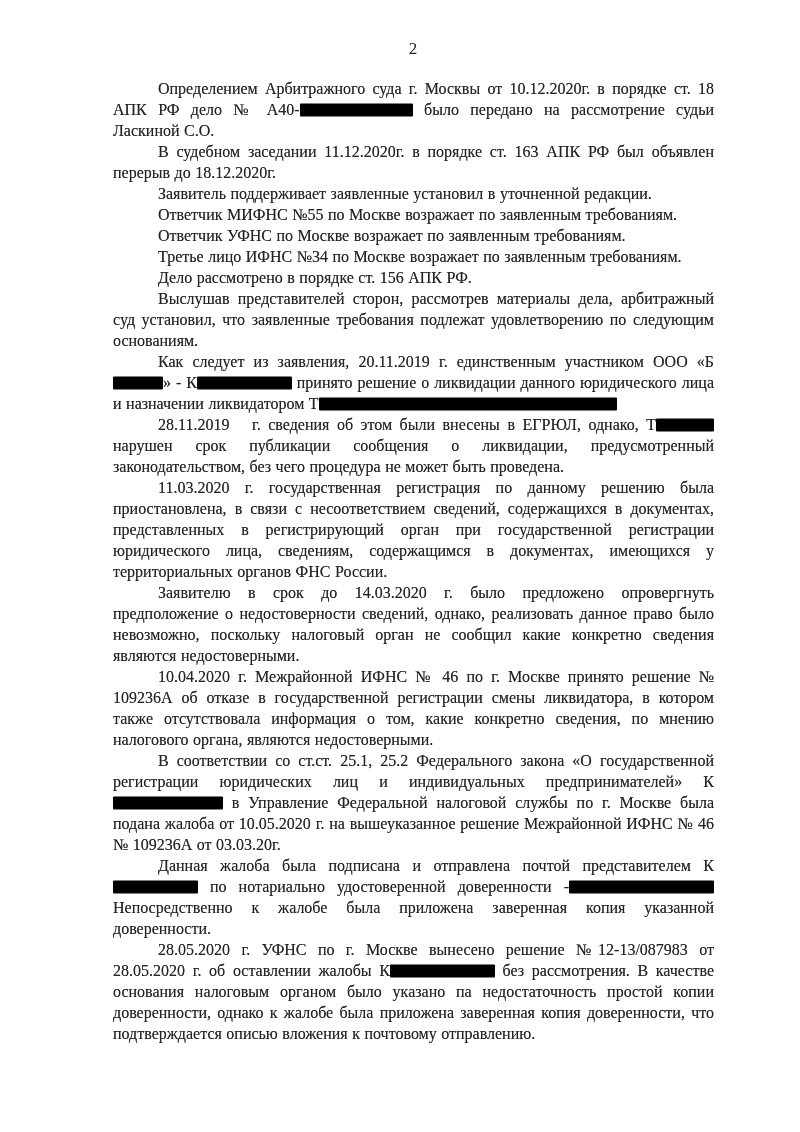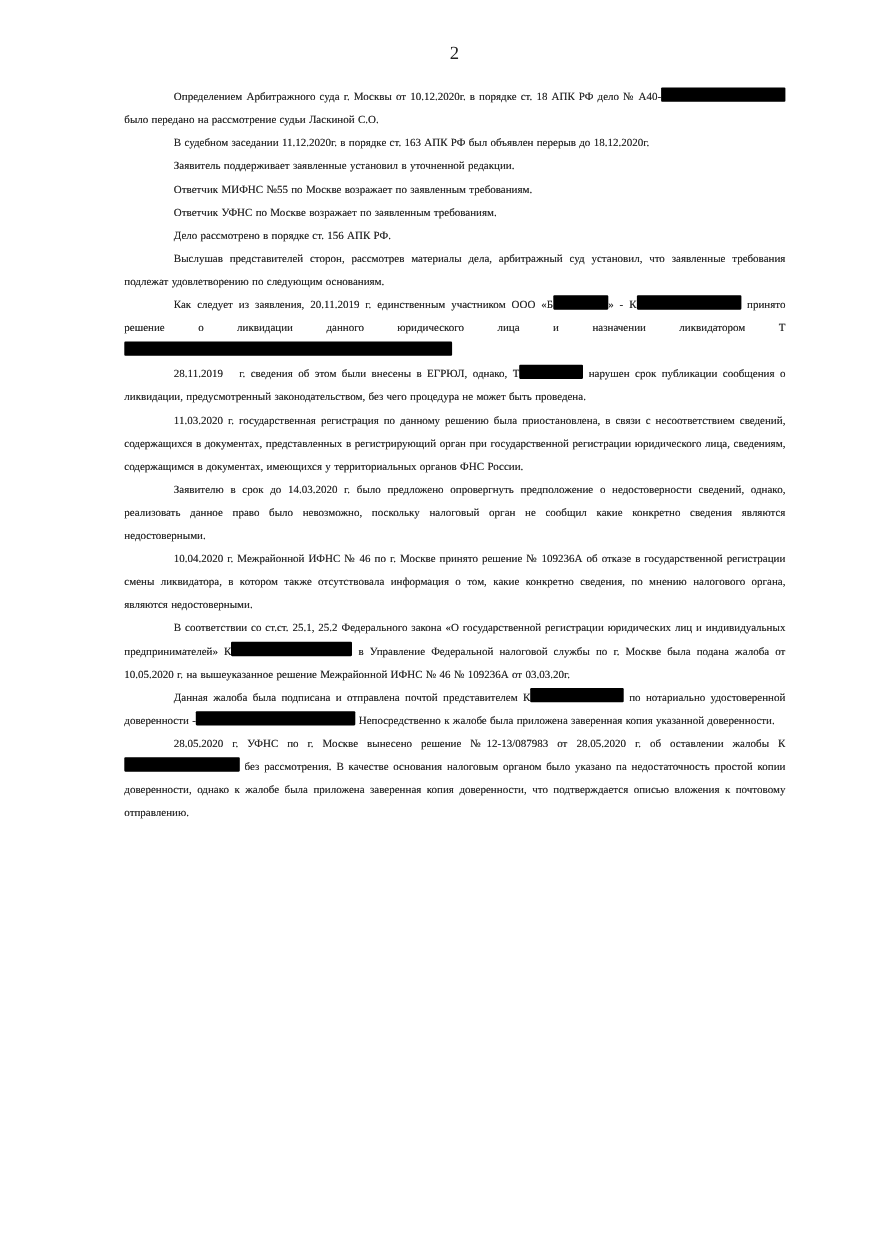--- a/index.html
+++ b/index.html
@@ -24,21 +24,21 @@
     width: 600px;
     text-align: center;
     font-size: 17px;
     line-height: 21px;
   }
   .doc-body {
     position: absolute;
     top: 78px;
     left: 113px;
     width: 601px;
-    font-size: 10px;
+    font-size: 16px;
     line-height: 21px;
     text-align: justify;
     
     text-shadow: 0 0 0.4px rgba(30,30,30,0.55);
     word-spacing: 0.5px;
   }
   p.para {
     margin: 0;
     padding: 0;
     text-indent: 45px;
@@ -55,20 +55,21 @@
 <body>
 
 <div class="page">
   <div class="page-number">2</div>
   <div class="doc-body">
       <p class="para">Определением Арбитражного суда г. Москвы от 10.12.2020г. в порядке ст. 18 АПК РФ дело № А40-<span class="redact" style="width: 113px; background: rgb(0, 0, 0);"></span> было передано на рассмотрение судьи Ласкиной С.О.</p>
       <p class="para">В судебном заседании 11.12.2020г. в порядке ст. 163 АПК РФ был объявлен перерыв до 18.12.2020г.</p>
       <p class="para">Заявитель поддерживает заявленные установил в уточненной редакции.</p>
       <p class="para">Ответчик МИФНС №55 по Москве возражает по заявленным требованиям.</p>
       <p class="para">Ответчик УФНС по Москве возражает по заявленным требованиям.</p>
+      <p class="para">Третье лицо ИФНС №34 по Москве возражает по заявленным требованиям.</p>
       <p class="para">Дело рассмотрено в порядке ст. 156 АПК РФ.</p>
       <p class="para">Выслушав представителей сторон, рассмотрев материалы дела, арбитражный суд установил, что заявленные требования подлежат удовлетворению по следующим основаниям.</p>
       <p class="para">Как следует из заявления, 20.11.2019 г. единственным участником ООО «Б<span class="redact" style="width: 50px; background: rgb(0, 0, 0);"></span>» - К<span class="redact" style="width: 95px; background: rgb(0, 0, 0);"></span> принято решение о ликвидации данного юридического лица и назначении ликвидатором Т<span class="redact" style="width: 298px; background: rgb(0, 0, 0);"></span></p>
       <p class="para">28.11.2019 &nbsp; г. сведения об этом были внесены в ЕГРЮЛ, однако, Т<span class="redact" style="width: 58px; background: rgb(0, 0, 0);"></span> нарушен срок публикации сообщения о ликвидации, предусмотренный законодательством, без чего процедура не может быть проведена.</p>
       <p class="para">11.03.2020 г. государственная регистрация по данному решению была приостановлена, в связи с несоответствием сведений, содержащихся в документах, представленных в регистрирующий орган при государственной регистрации юридического лица, сведениям, содержащимся в документах, имеющихся у территориальных органов ФНС России.</p>
       <p class="para">Заявителю в срок до 14.03.2020 г. было предложено опровергнуть предположение о недостоверности сведений, однако, реализовать данное право было невозможно, поскольку налоговый орган не сообщил какие конкретно сведения являются недостоверными.</p>
       <p class="para">10.04.2020 г. Межрайонной ИФНС № 46 по г. Москве принято решение № 109236А об отказе в государственной регистрации смены ликвидатора, в котором также отсутствовала информация о том, какие конкретно сведения, по мнению налогового органа, являются недостоверными.</p>
       <p class="para">В соответствии со ст.ст. 25.1, 25.2 Федерального закона «О государственной регистрации юридических лиц и индивидуальных предпринимателей» К<span class="redact" style="width: 110px; background: rgb(0, 0, 0);"></span> в Управление Федеральной налоговой службы по г. Москве была подана жалоба от 10.05.2020 г. на вышеуказанное решение Межрайонной ИФНС № 46 № 109236А от 03.03.20г.</p>
       <p class="para">Данная жалоба была подписана и отправлена почтой представителем К<span class="redact" style="width: 85px; background: rgb(0, 0, 0);"></span> по нотариально удостоверенной доверенности -<span class="redact" style="width: 145px; background: rgb(0, 0, 0);"></span> Непосредственно к жалобе была приложена заверенная копия указанной доверенности.</p>
       <p class="para">28.05.2020 г. УФНС по г. Москве вынесено решение №12-13/087983 от 28.05.2020 г. об оставлении жалобы К<span class="redact" style="width: 105px; background: rgb(0, 0, 0);"></span> без рассмотрения. В качестве основания налоговым органом было указано па недостаточность простой копии доверенности, однако к жалобе была приложена заверенная копия доверенности, что подтверждается описью вложения к почтовому отправлению.</p>

